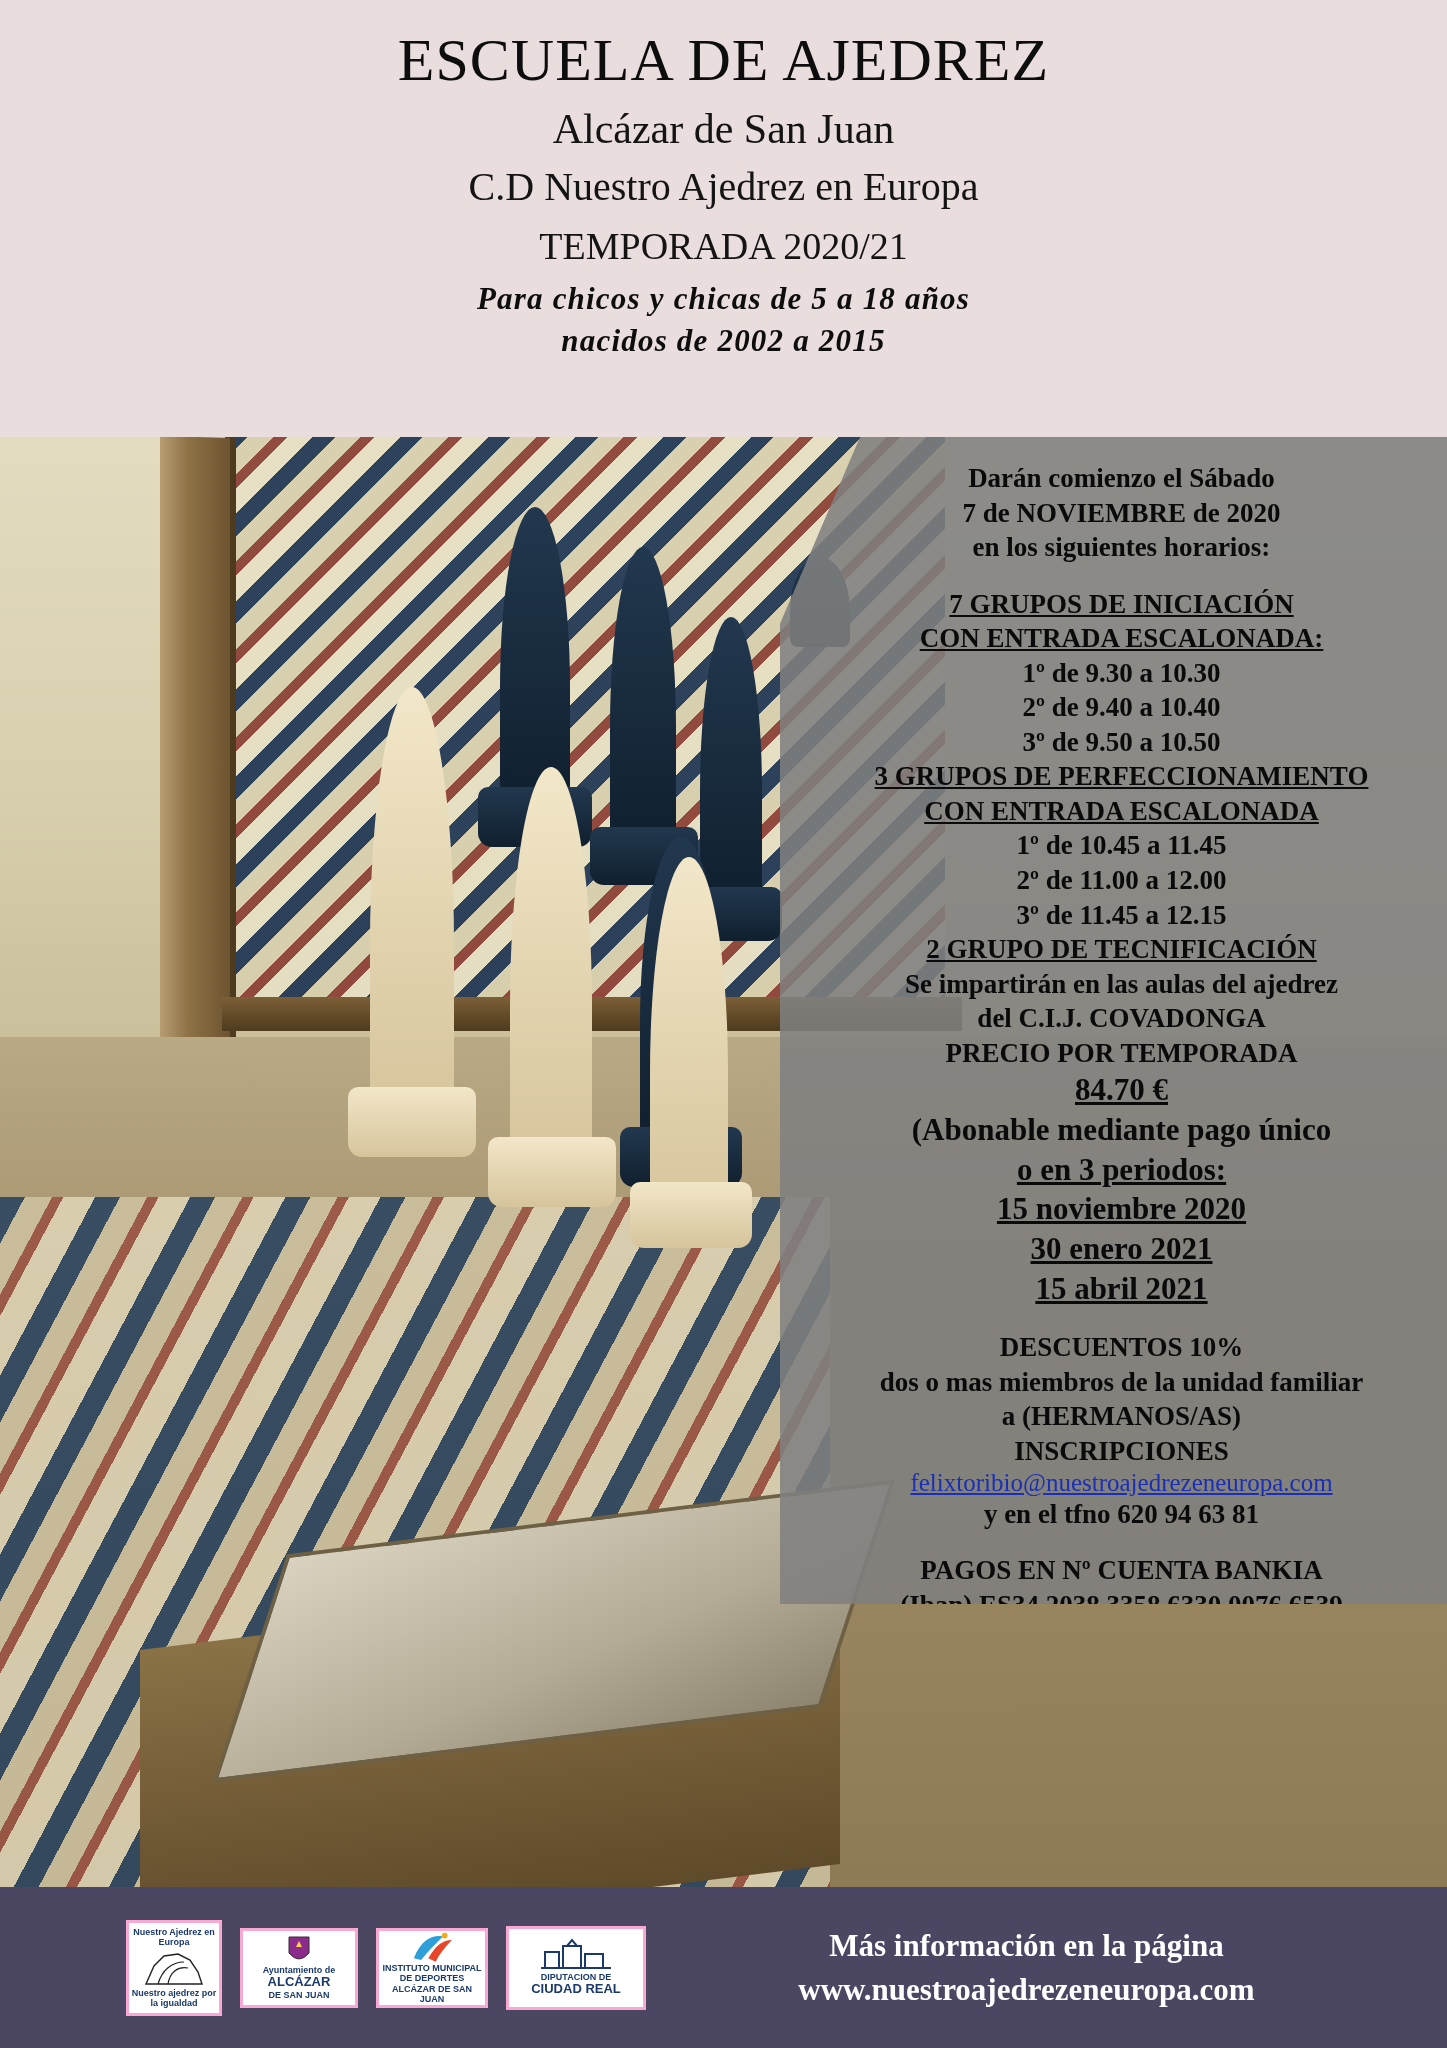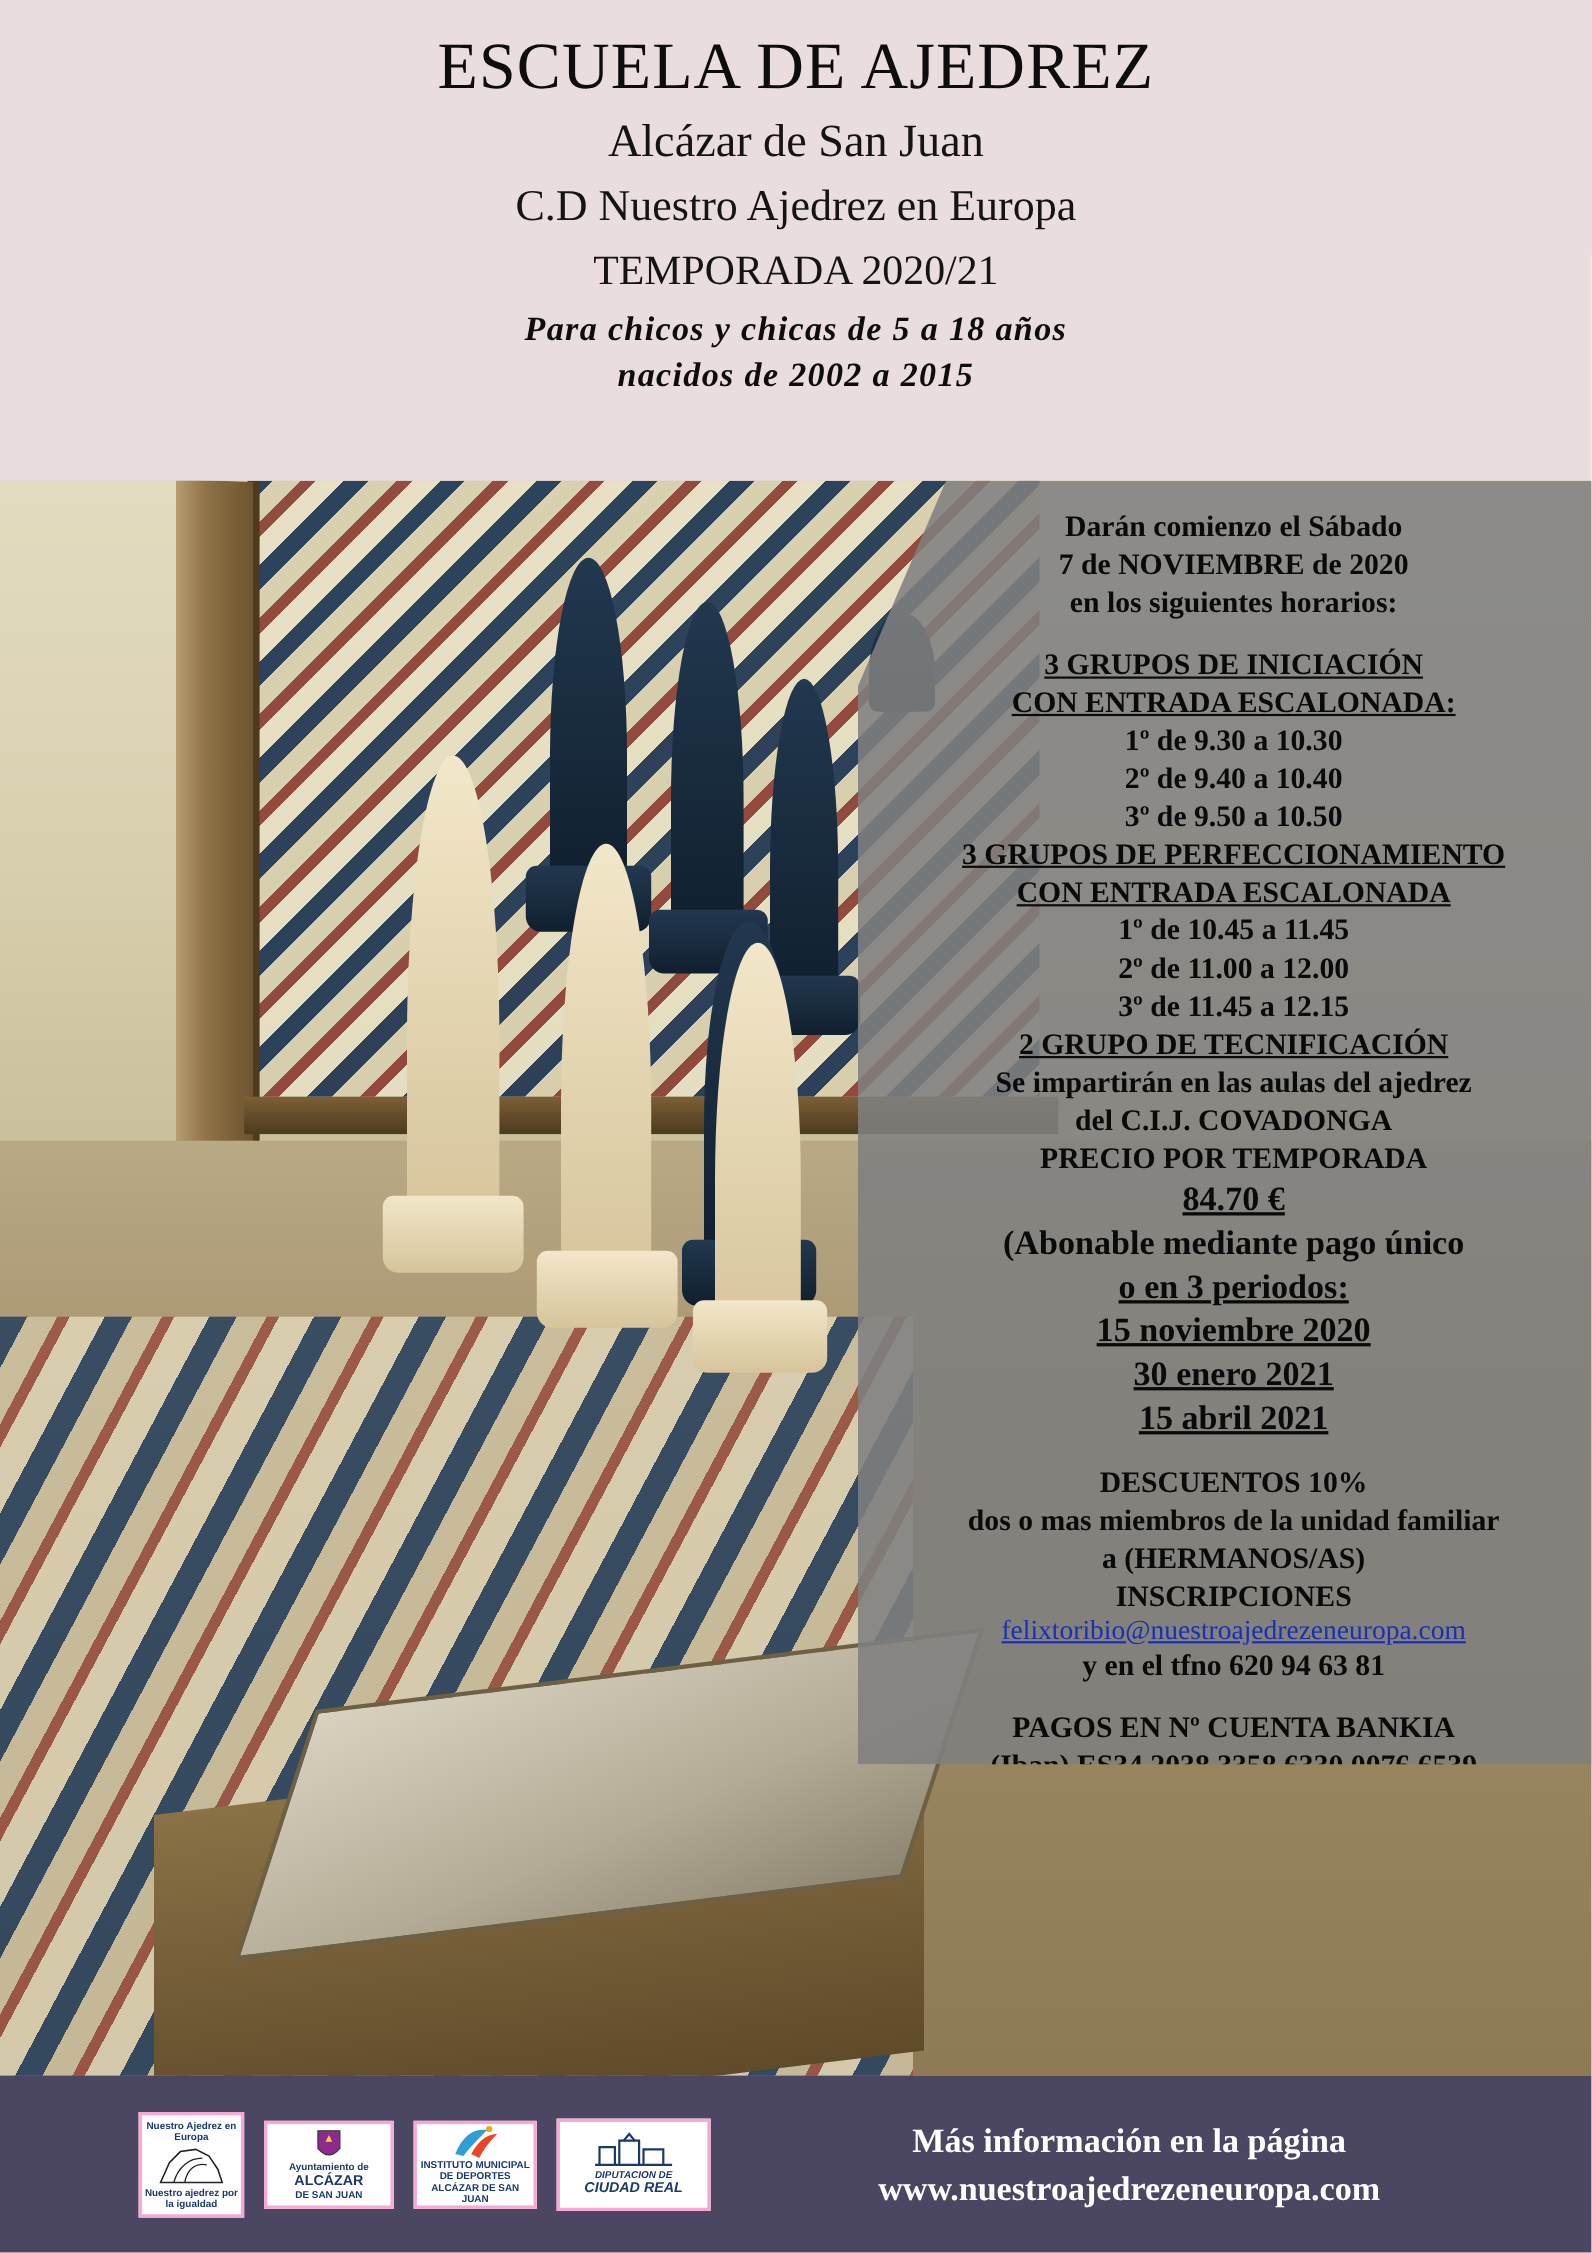--- a/index.html
+++ b/index.html
@@ -213,21 +213,21 @@
     border: 3px solid #f9a8d4;
     display: flex;
     flex-direction: column;
     align-items: center;
     justify-content: center;
     box-sizing: border-box;
   }
   .logo1 { width: 96px; height: 96px; }
   .logo2 { width: 118px; height: 80px; }
   .logo3 { width: 112px; height: 80px; }
-  .logo4 { width: 140px; height: 84px; font-style: italic; }
+  .logo4 { width: 140px; height: 84px; }
   .logo-txt {
     font-size: 9px;
     font-weight: bold;
     color: #1b3a6b;
     text-align: center;
     line-height: 1.15;
     font-family: "Liberation Sans", sans-serif;
   }
   .logo-txt.big { font-size: 13px; }
   .footer-text {
@@ -299,21 +299,21 @@
     <div class="box-lid"></div>
   </div>
 
   <div class="panel">
     <p class="ln">Darán comienzo el Sábado</p>
     <p class="ln">7 de NOVIEMBRE de 2020</p>
     <p class="ln">en los siguientes horarios:</p>
 
     <div class="gap"></div>
 
-    <p class="ln ln-u">3 GRUPOS DE INICIACIÓN</p>
+    <p class="ln ln-u">7 GRUPOS DE INICIACIÓN</p>
     <p class="ln ln-u">CON ENTRADA ESCALONADA:</p>
     <p class="ln">1º  de 9.30 a 10.30</p>
     <p class="ln">2º de 9.40 a 10.40</p>
     <p class="ln">3º de 9.50 a 10.50</p>
 
     <p class="ln ln-u">3 GRUPOS DE PERFECCIONAMIENTO</p>
     <p class="ln ln-u">CON ENTRADA ESCALONADA</p>
     <p class="ln">1º de 10.45 a 11.45</p>
     <p class="ln">2º de 11.00 a 12.00</p>
     <p class="ln">3º de 11.45 a 12.15</p>

